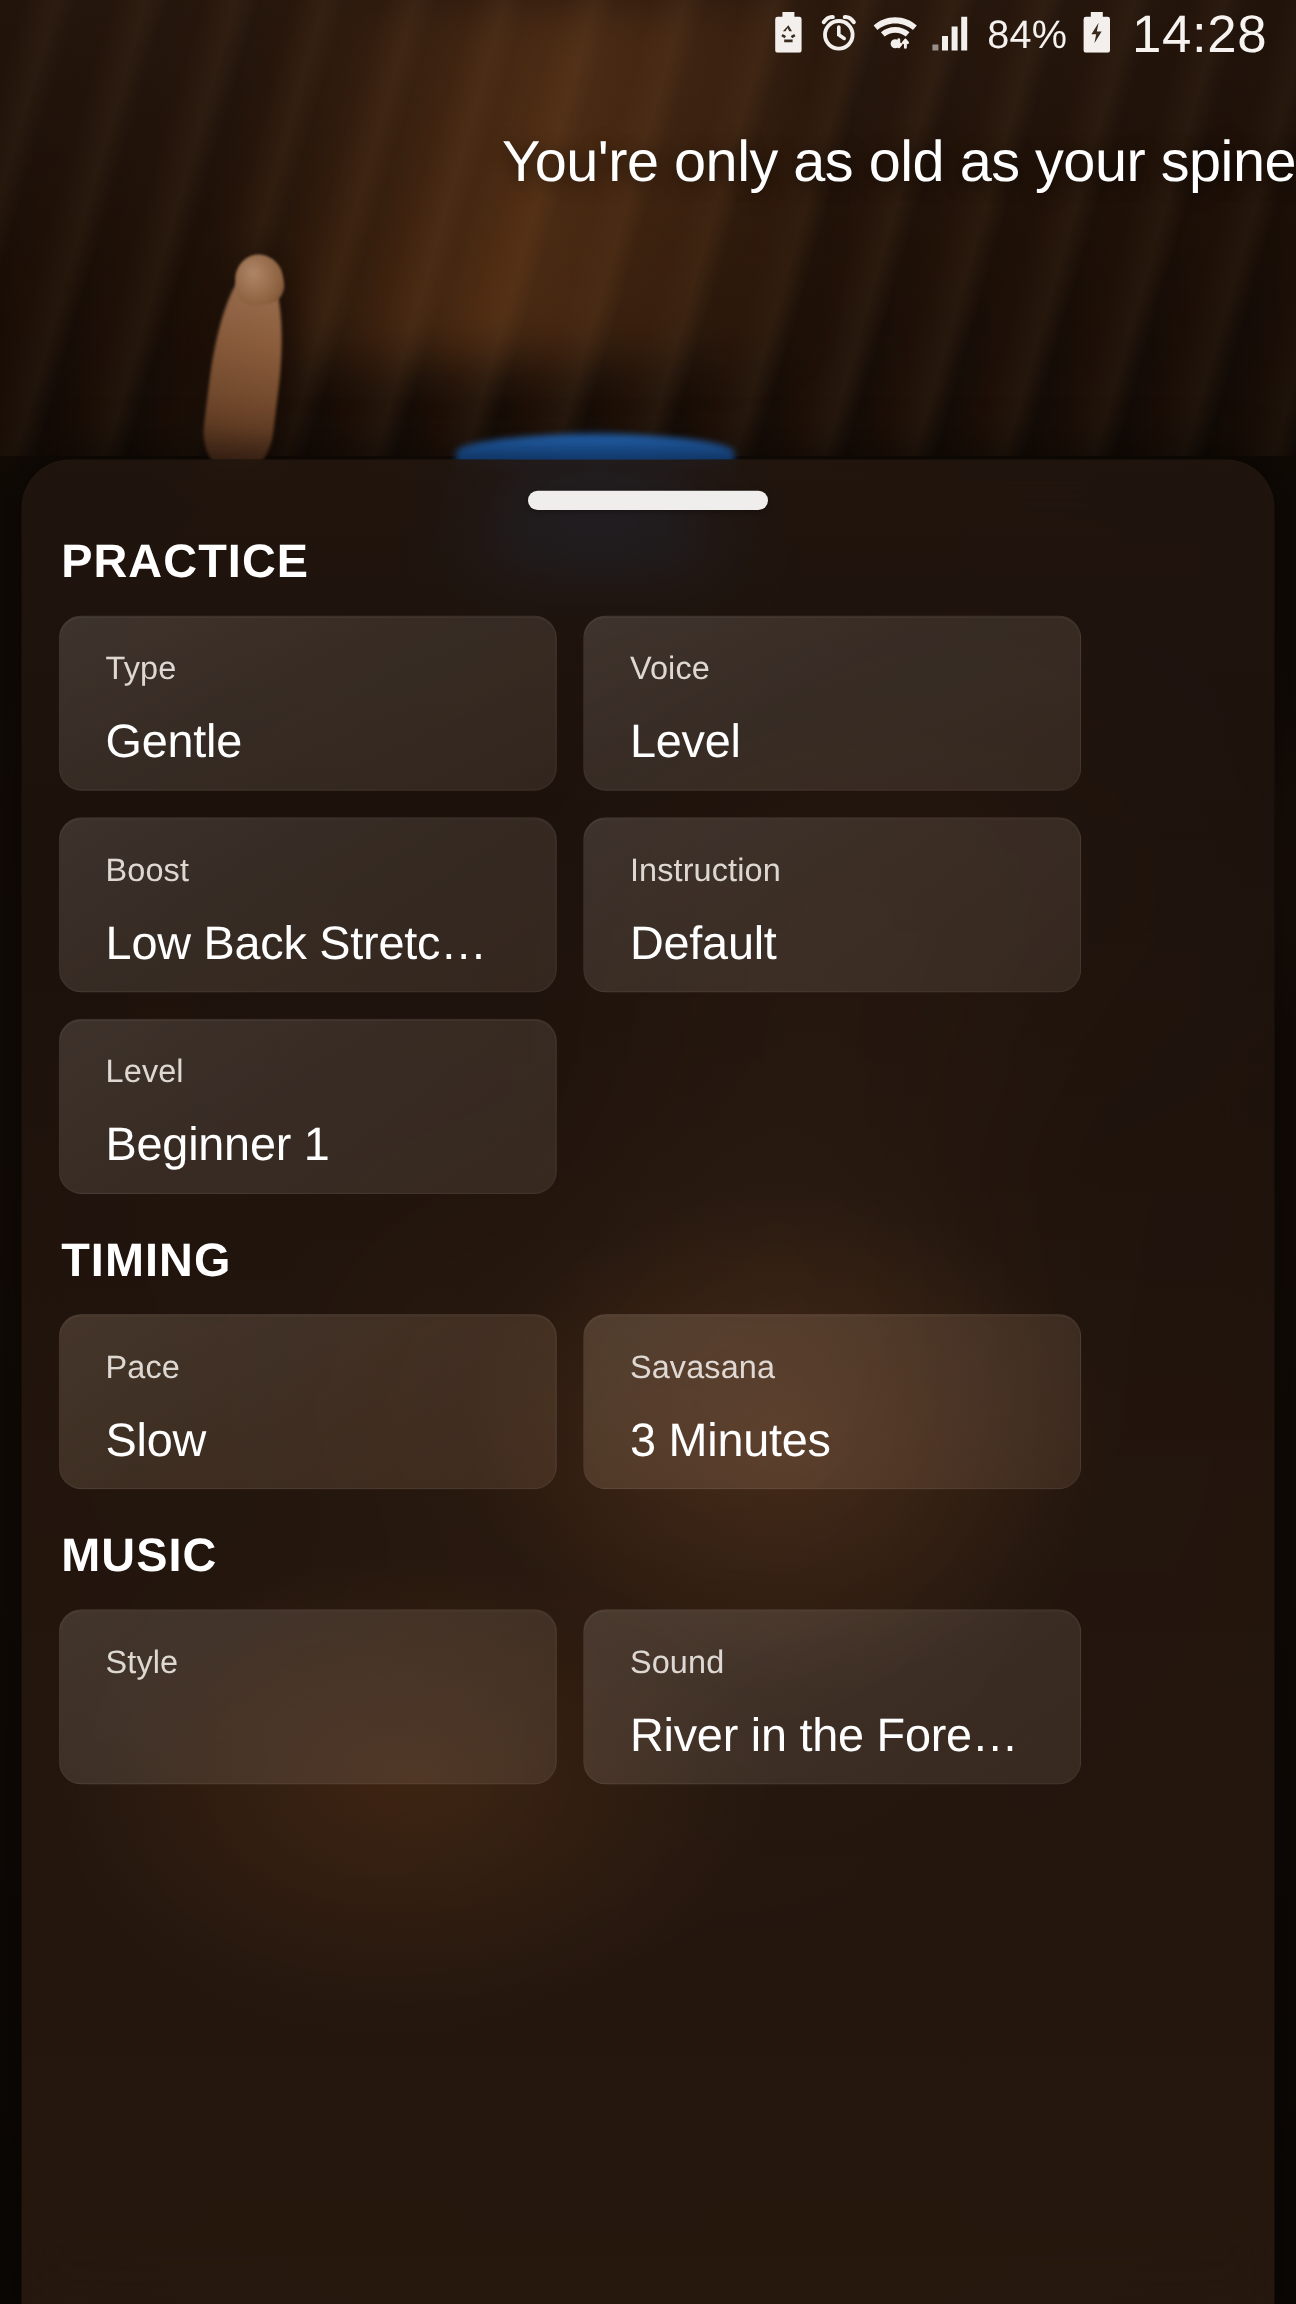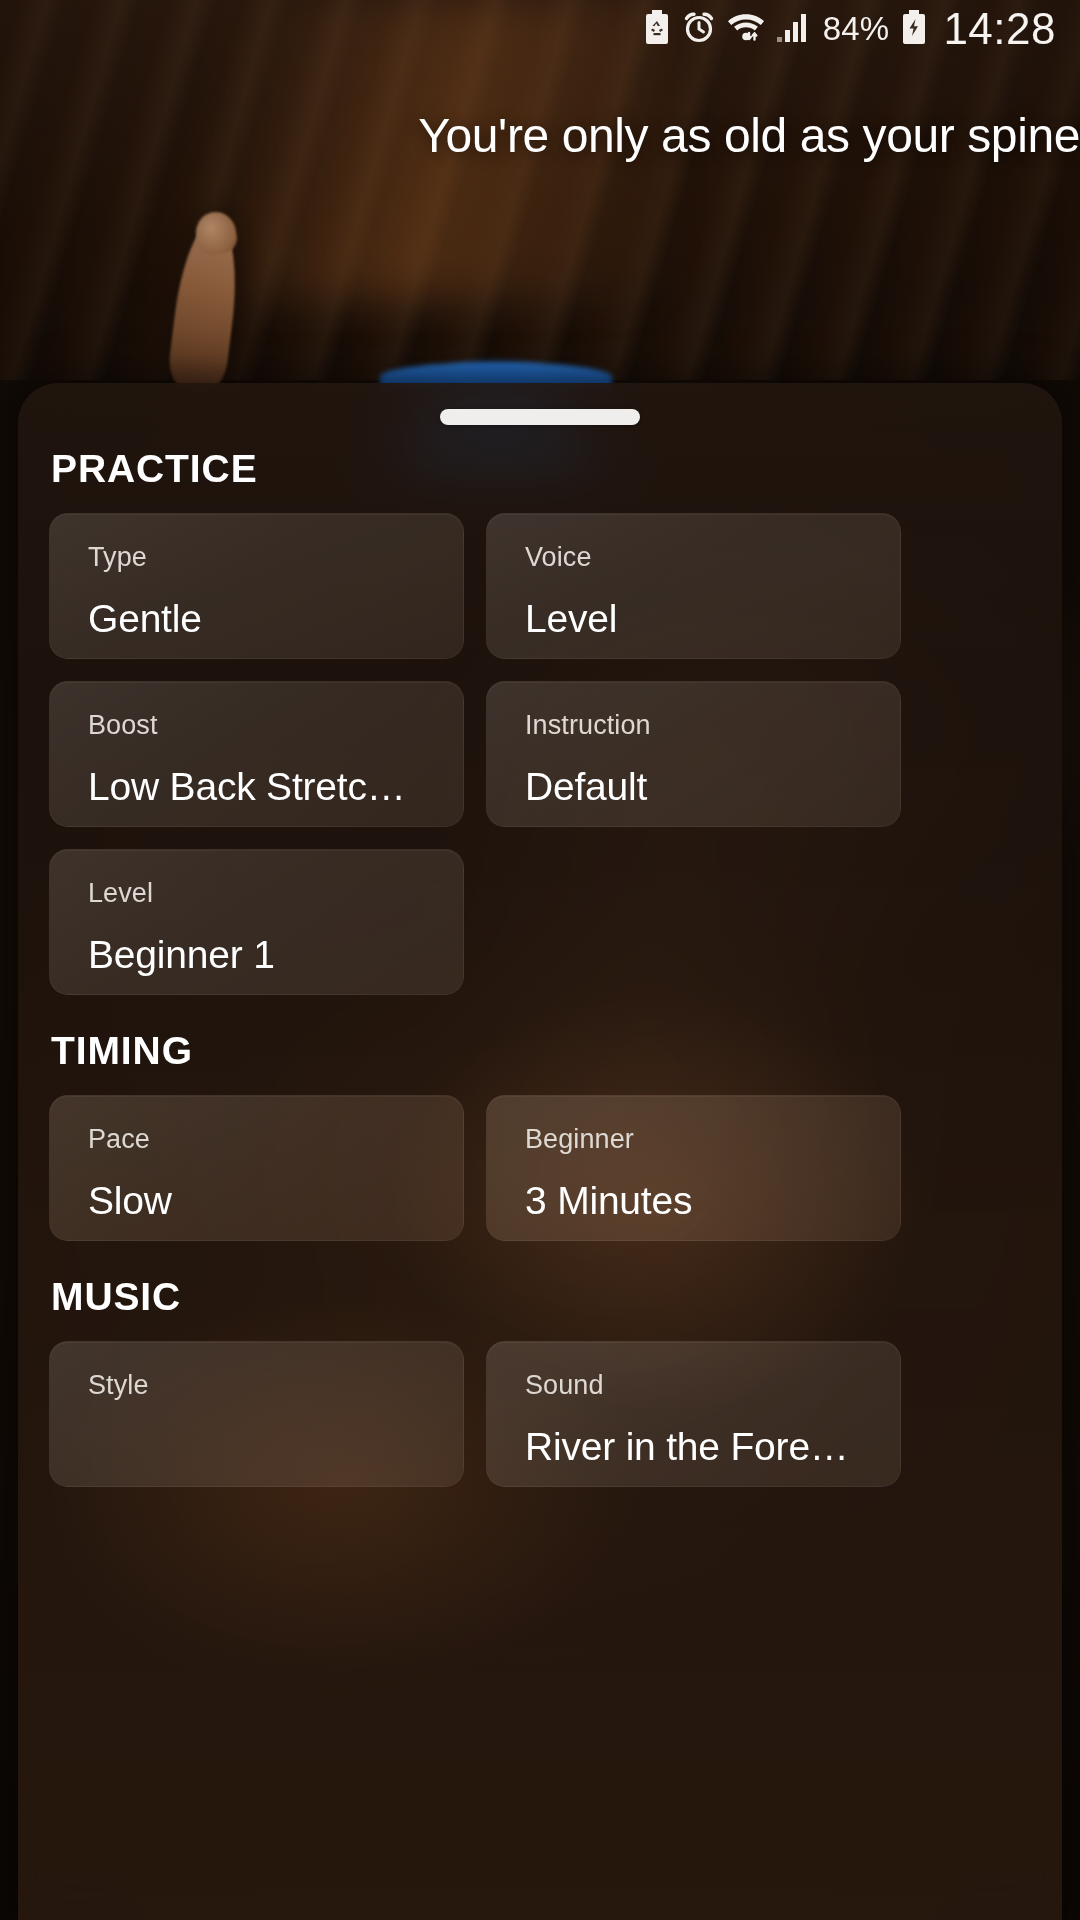--- a/index.html
+++ b/index.html
@@ -253,21 +253,21 @@
           <div class="card-value">Beginner 1</div>
         </div>
       </div>
       <div class="section-title">TIMING</div>
       <div class="grid">
         <div class="card warm">
           <div class="card-label">Pace</div>
           <div class="card-value">Slow</div>
         </div>
         <div class="card warm">
-          <div class="card-label">Beginner</div>
+          <div class="card-label">Savasana</div>
           <div class="card-value">3 Minutes</div>
         </div>
       </div>
       <div class="section-title">MUSIC</div>
       <div class="grid">
         <div class="card">
           <div class="card-label">Style</div>
         </div>
         <div class="card">
           <div class="card-label">Sound</div>

